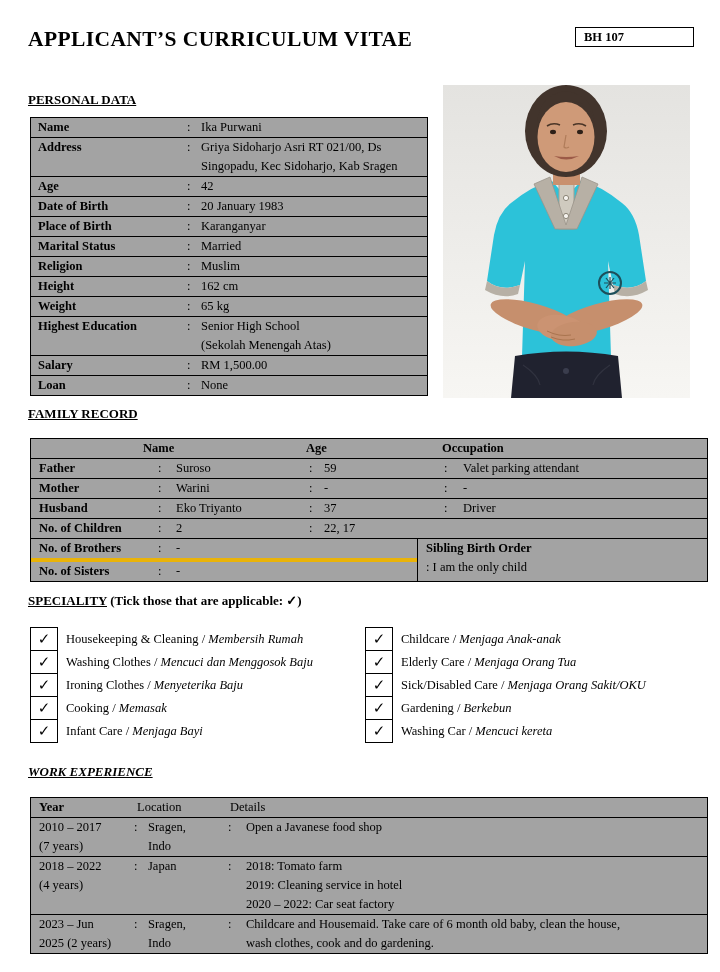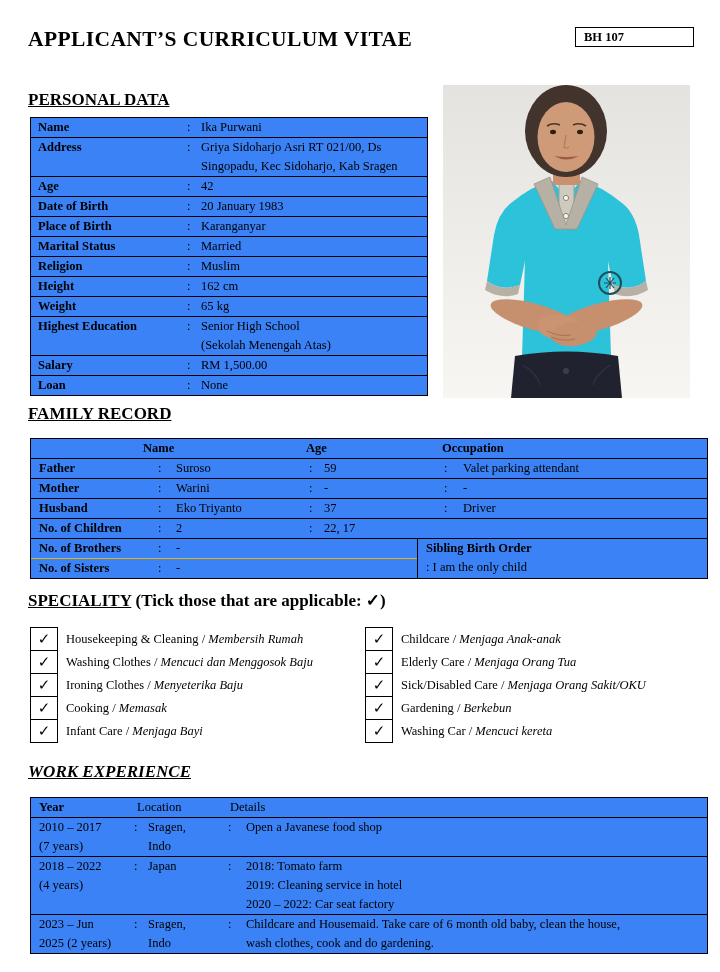--- a/index.html
+++ b/index.html
@@ -13,28 +13,28 @@
   .abs { position:absolute; }
   .b { font-weight:bold; }
   .i { font-style:italic; }
   .u { text-decoration:underline; }
   .pre { white-space:pre-line; }
 
   .title { left:28px; top:26px; font-size:21.5px; line-height:26px; font-weight:bold; letter-spacing:.4px; }
   .ref-label { left:450px; top:28px; width:110px; font-weight:bold; line-height:16px; }
   .ref-box { left:575px; top:27px; width:119px; height:20px; border:1.6px solid #000; padding:0 8px; font-weight:bold; }
 
-  .heading { font-weight:bold; font-size:17px; }
+  .heading { font-weight:bold; font-size:13px; }
   .h-personal { left:28px; top:90px; }
   .h-family { left:28px; top:404px; }
   .h-spec { left:28px; top:591px; }
   .h-work { left:28px; top:762px;font-style:italic; }
 
   
-  .tbl { border:1.6px solid #000; background:#3b82f6; }
+  .tbl { border:1.6px solid #000; background:#a3a3a3; }
   .row { display:flex; border-top:1px solid #000; }
   .row:first-child { border-top:none; }
 
   
   .ptable { left:30px; top:117px; width:398px; }
   .plabel { width:156px; padding-left:7px; font-weight:bold; }
   .pcolon { width:14px; }
   .pvalue { flex:1; }
 
   
@@ -49,21 +49,21 @@
   .flabel { width:127px; padding-left:8px; font-weight:bold; }
   .fc1 { width:18px; }
   .fname { width:133px; }
   .fc2 { width:15px; }
   .fage { width:120px; }
   .fc3 { width:19px; }
   .focc { flex:1; }
   .fsib { display:flex; border-top:1px solid #000; }
   .fsib-left { width:386px; }
   .fsib-left .srow { display:flex; }
-  .fsib-left .srow + .srow { border-top:1px solid #eab308; }
+  .fsib-left .srow + .srow { border-top:4px solid #eab308; }
   .fsib-right { flex:1; border-left:1px solid #000; padding-left:8px; }
 
   
   .speclist { width:330px; }
   .crow { display:flex; align-items:stretch; }
   .crow + .crow { margin-top:-1px; }
   .cbox { width:28px; height:24px; border:1px solid #000; text-align:center;
           line-height:23px; font-size:15px; }
   .ctext { margin-left:8px; line-height:24px; white-space:nowrap; }
   .spec-left { left:30px; top:627px; }

